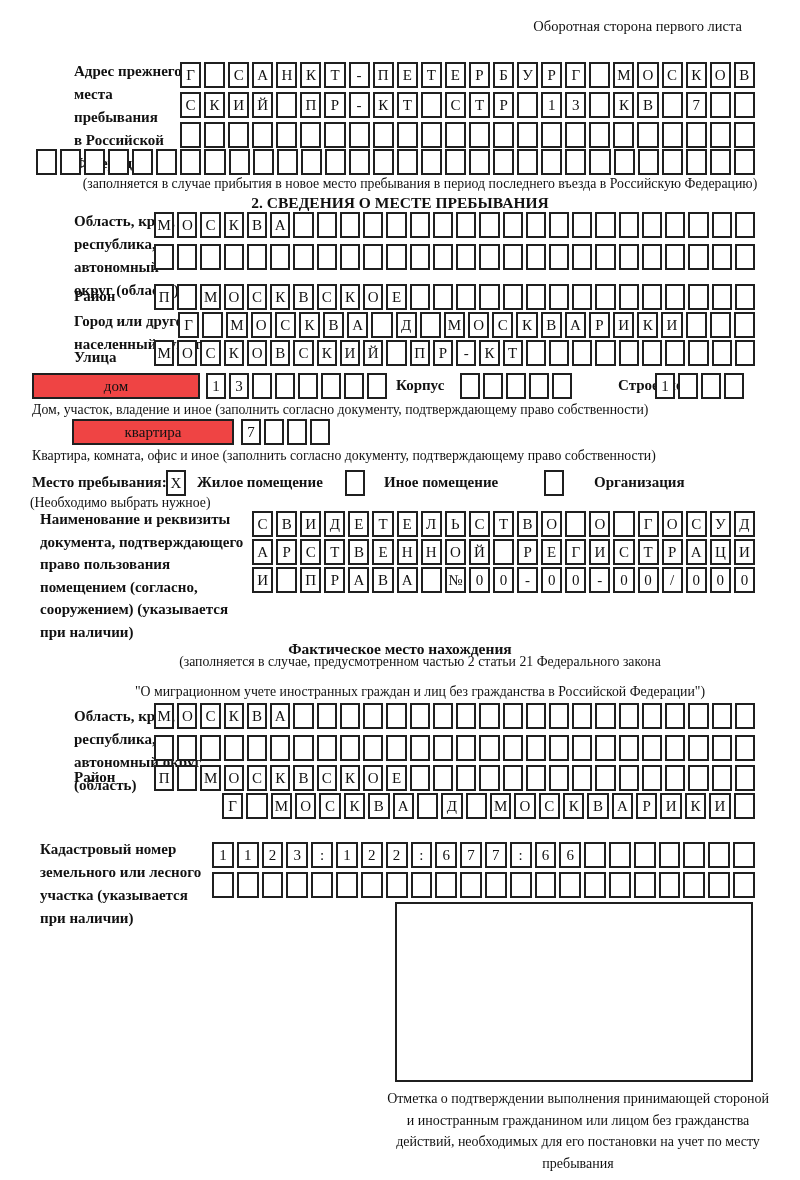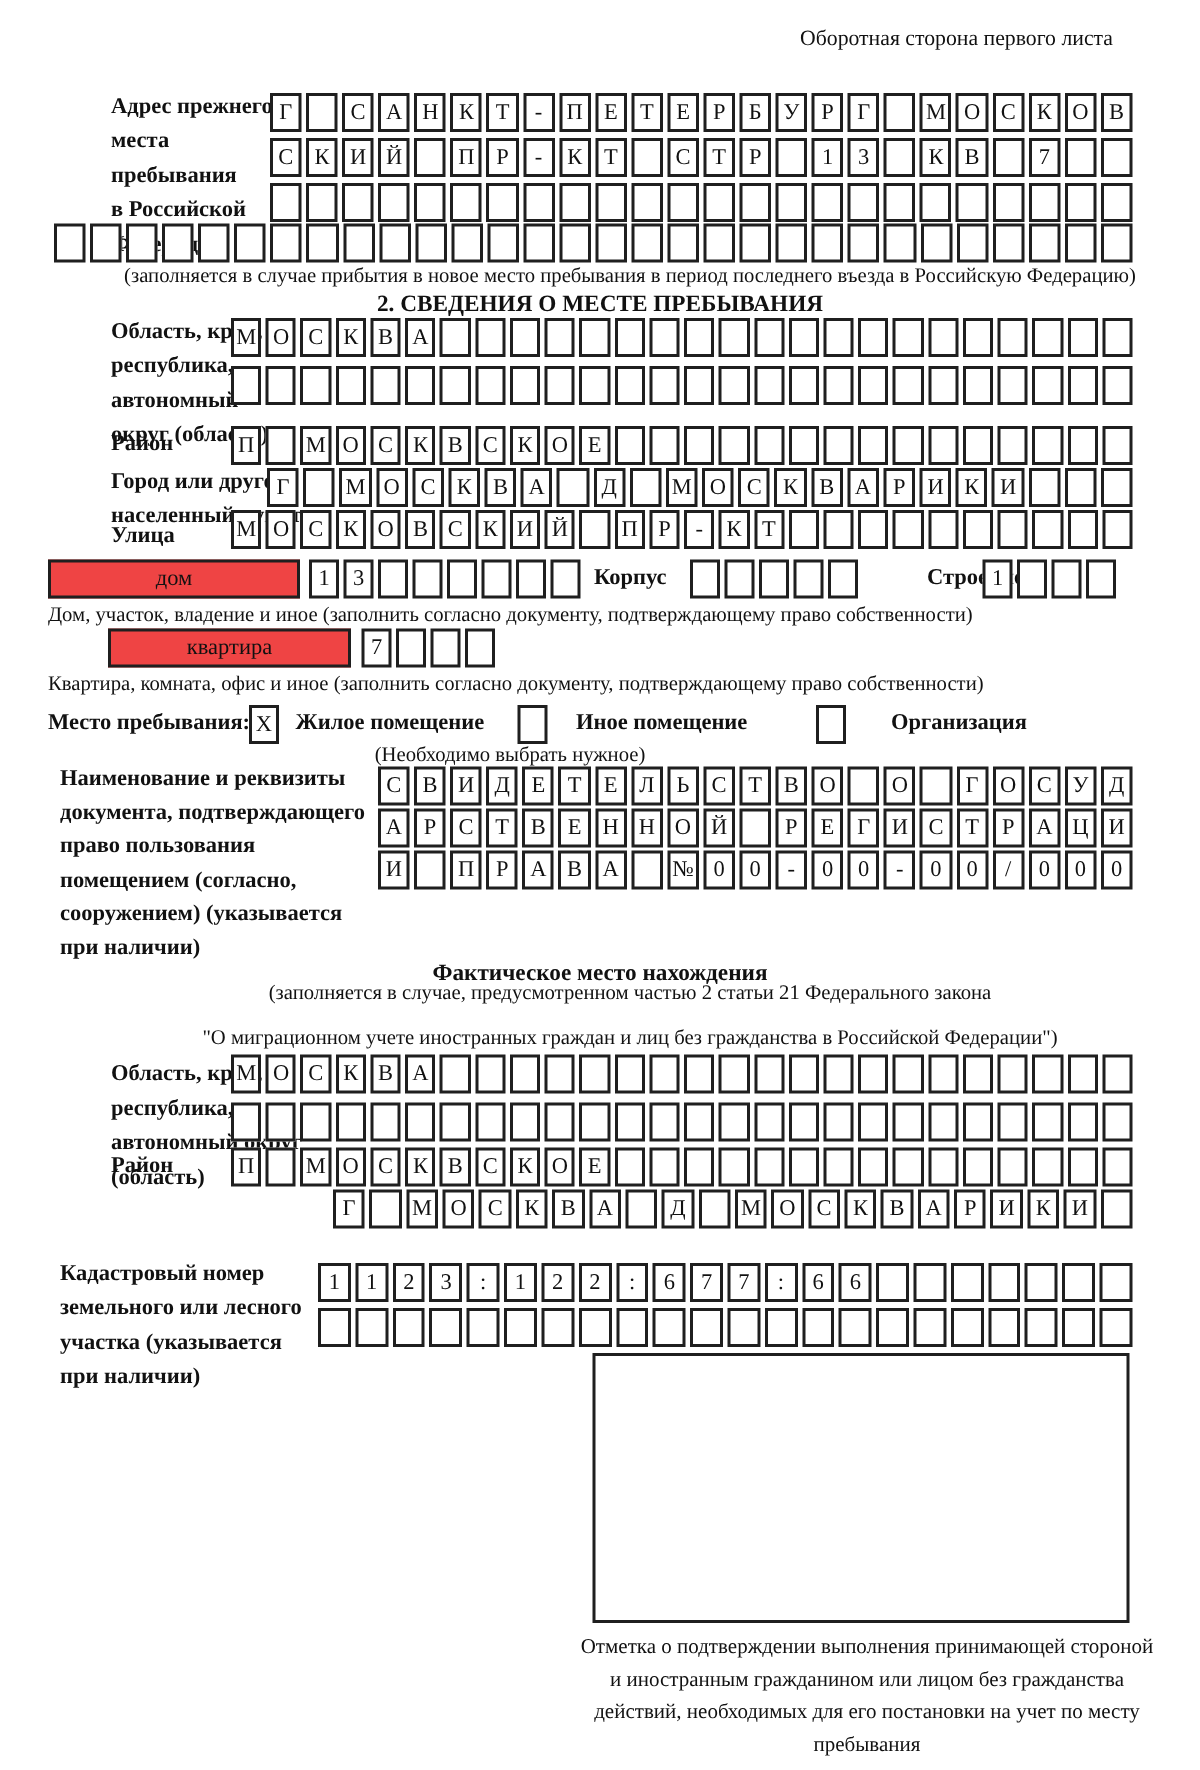--- a/index.html
+++ b/index.html
@@ -347,21 +347,21 @@
     </div>
   <div class="abs lbl" style="left:197px;top:471px;">Жилое помещение</div>
   <div class="abs fixedrow" style="left:345px;top:470px;">
       <span class="cell"></span>
     </div>
   <div class="abs lbl" style="left:384px;top:471px;">Иное помещение</div>
   <div class="abs fixedrow" style="left:544px;top:470px;">
       <span class="cell"></span>
     </div>
   <div class="abs lbl" style="left:594px;top:471px;">Организация</div>
-  <div class="abs caption-left" style="left:30px;top:495px;width:620px;text-align:center;">(Необходимо выбрать нужное)</div>
+  <div class="abs caption-left" style="left:30px;top:495px;width:620px;text-align:left;">(Необходимо выбрать нужное)</div>
 
   <div class="abs lbl" style="left:40px;top:508px;width:210px;line-height:22.5px;">Наименование и реквизиты
 документа, подтверждающего
 право пользования
 помещением (согласно,
 сооружением) (указывается
 при наличии)</div>
   <div class="abs boxrow" style="left:252px;top:511px;width:503px;">
       <span class="cell">С</span>
       <span class="cell">В</span>

